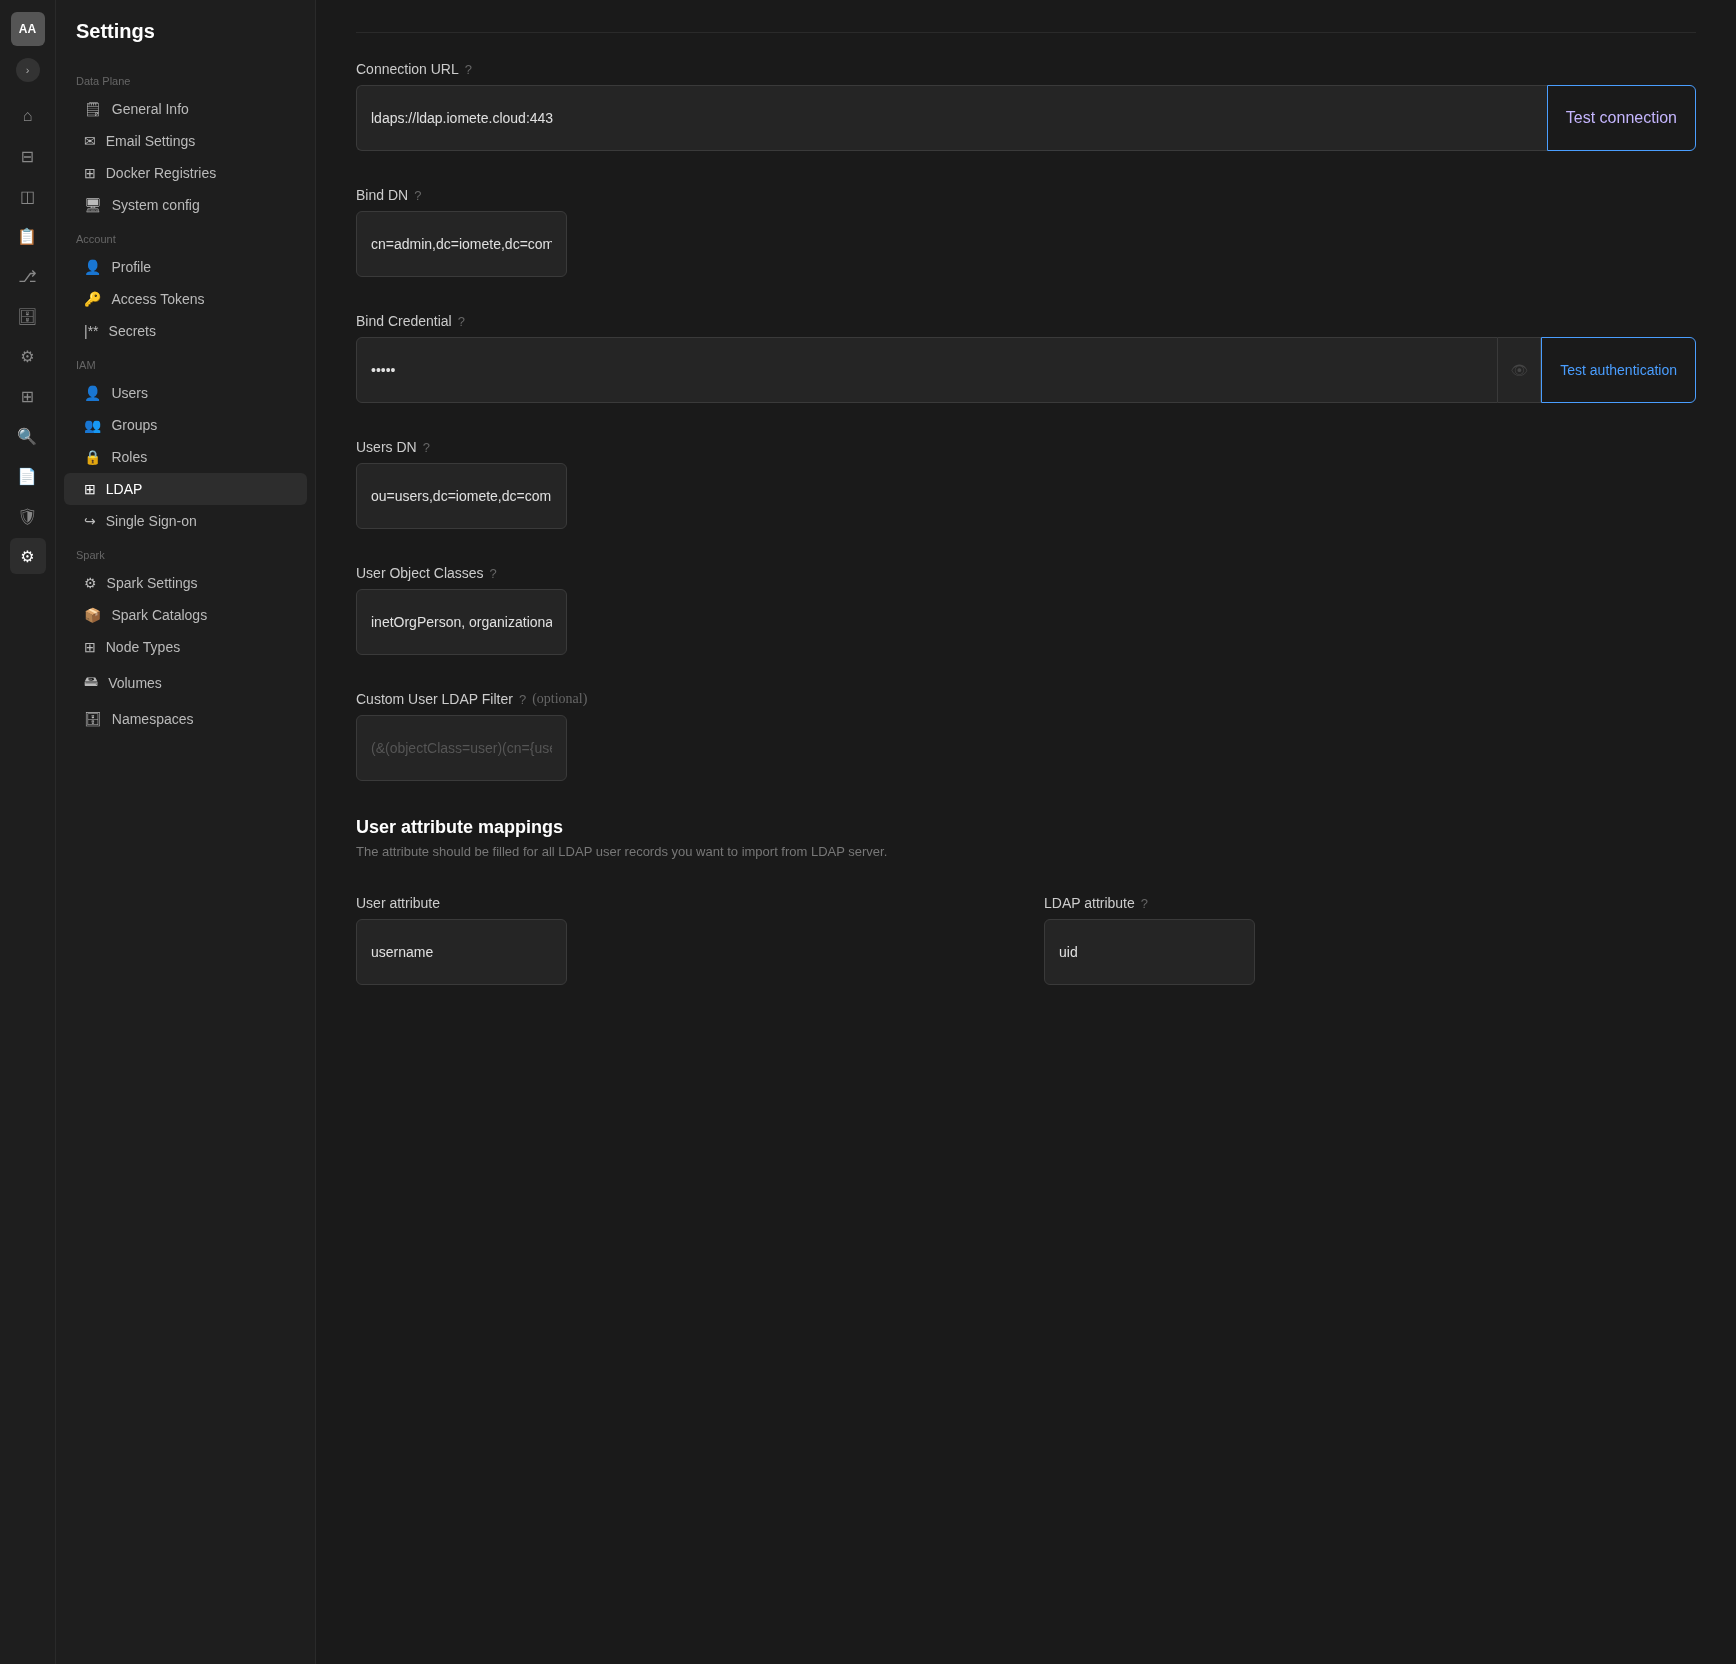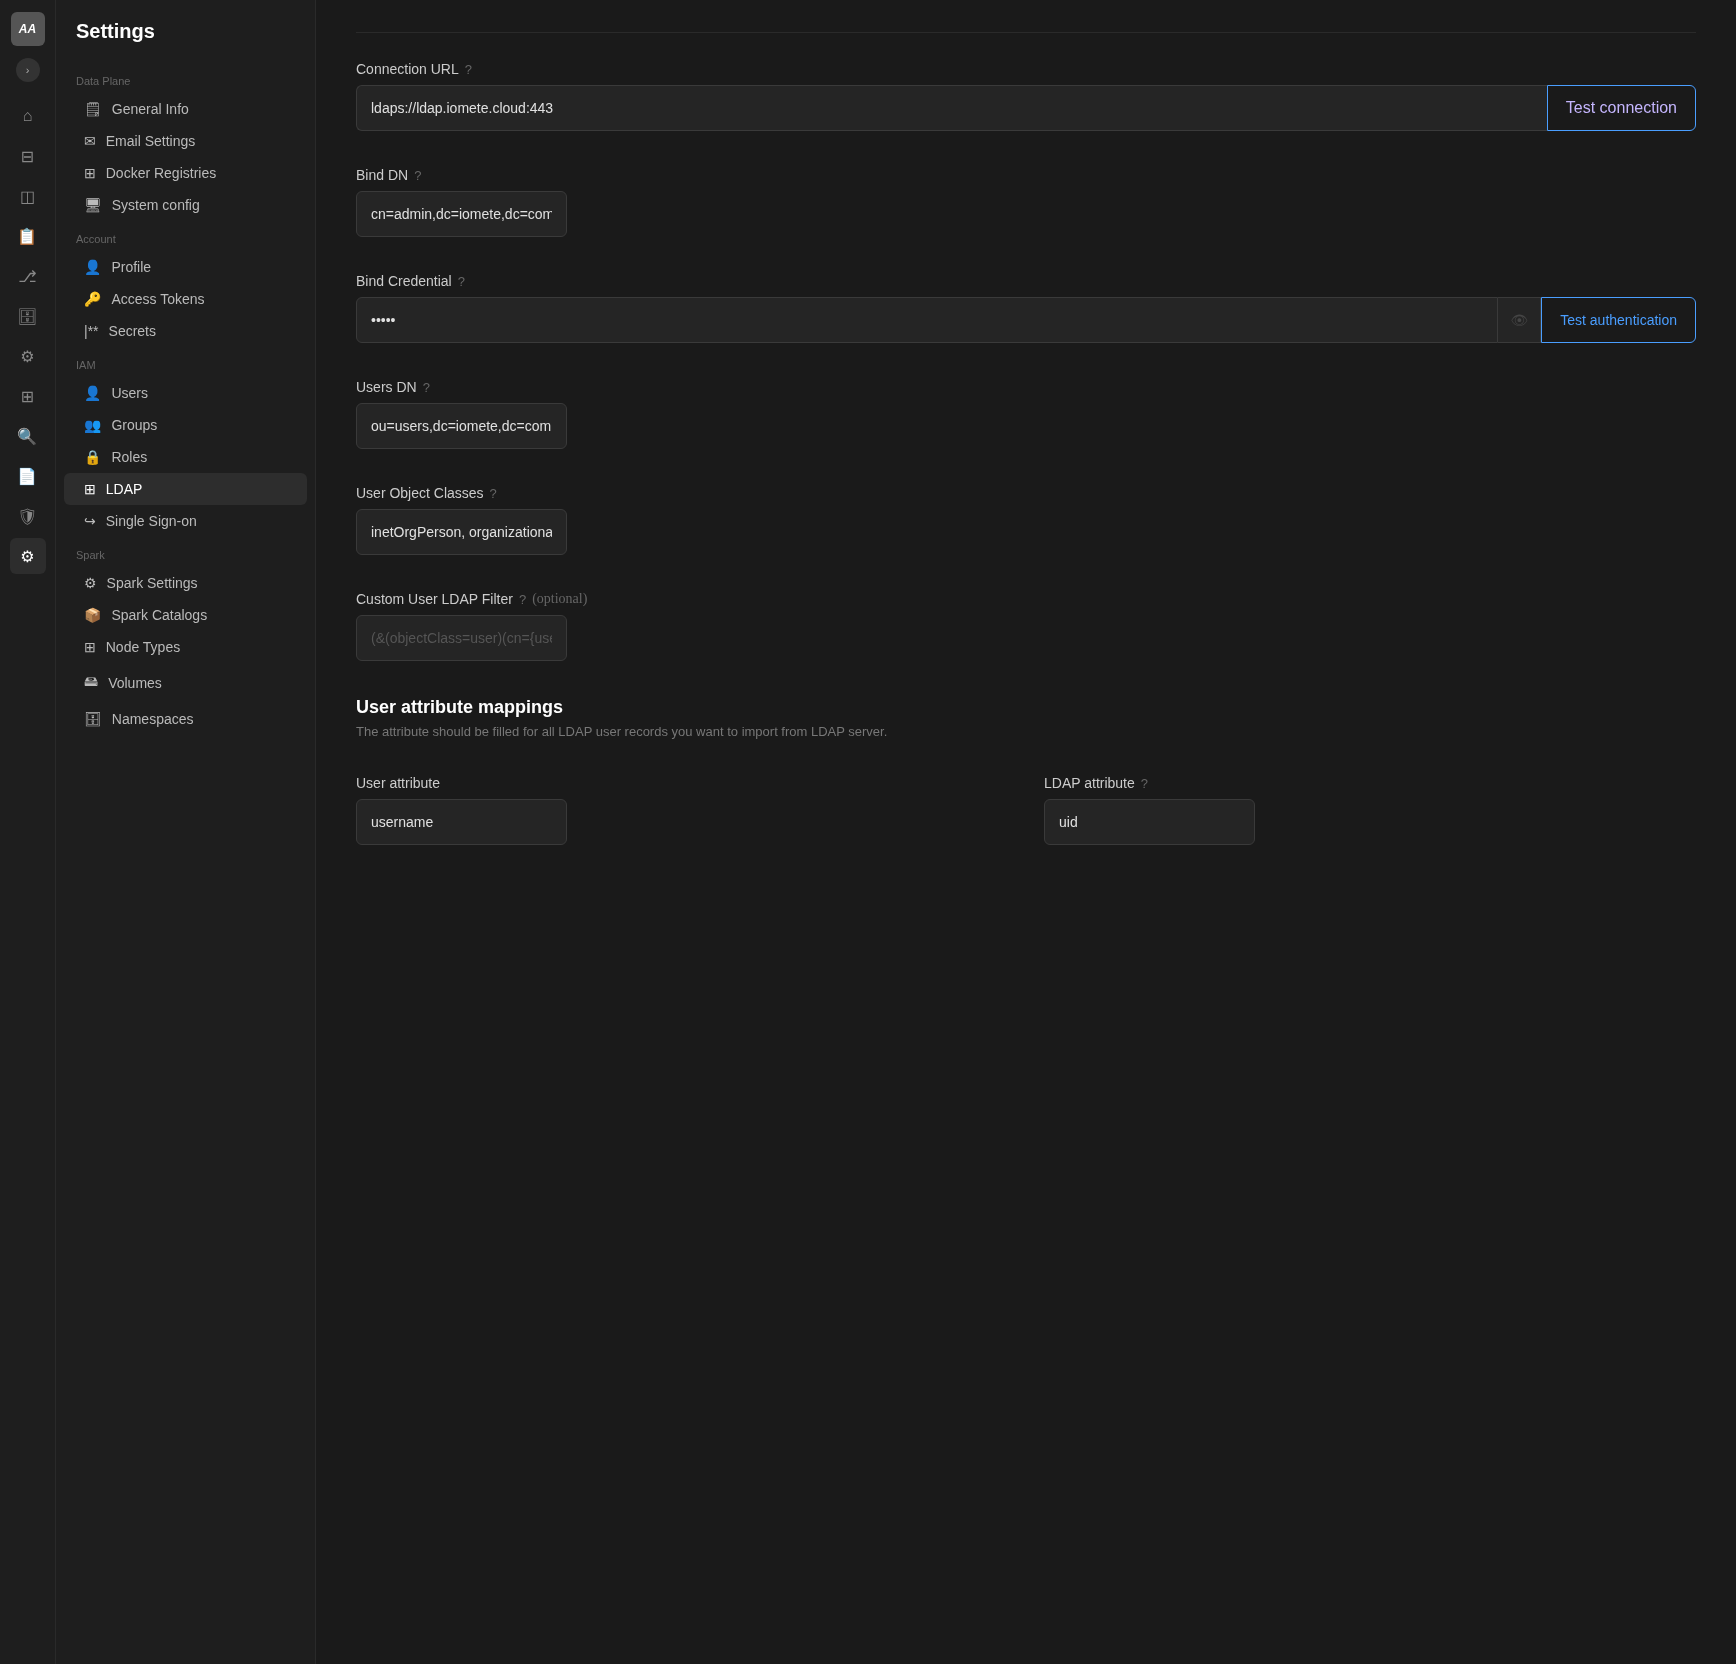--- a/index.html
+++ b/index.html
@@ -30,21 +30,20 @@
       background: #555;
       border-radius: 6px;
       display: flex;
       align-items: center;
       justify-content: center;
       font-size: 12px;
       font-weight: 600;
       color: #fff;
       margin-bottom: 8px;
       cursor: pointer;
-      font-style: italic;
     }
     .collapse-btn {
       width: 24px;
       height: 24px;
       border-radius: 50%;
       background: #333;
       border: none;
       color: #aaa;
       display: flex;
       align-items: center;
@@ -171,21 +170,21 @@
     }
     .field-row {
       display: flex;
       gap: 0;
     }
     .field-input {
       flex: 1;
       background: #252525;
       border: 1px solid #3a3a3a;
       border-radius: 6px;
-      padding: 14px 14px;
+      padding: 24px 14px;
       color: #e0e0e0;
       font-size: 14px;
       outline: none;
     }
     .field-input.with-btn {
       border-radius: 6px 0 0 6px;
       border-right: none;
     }
     .field-input::placeholder { color: #555; }
     

